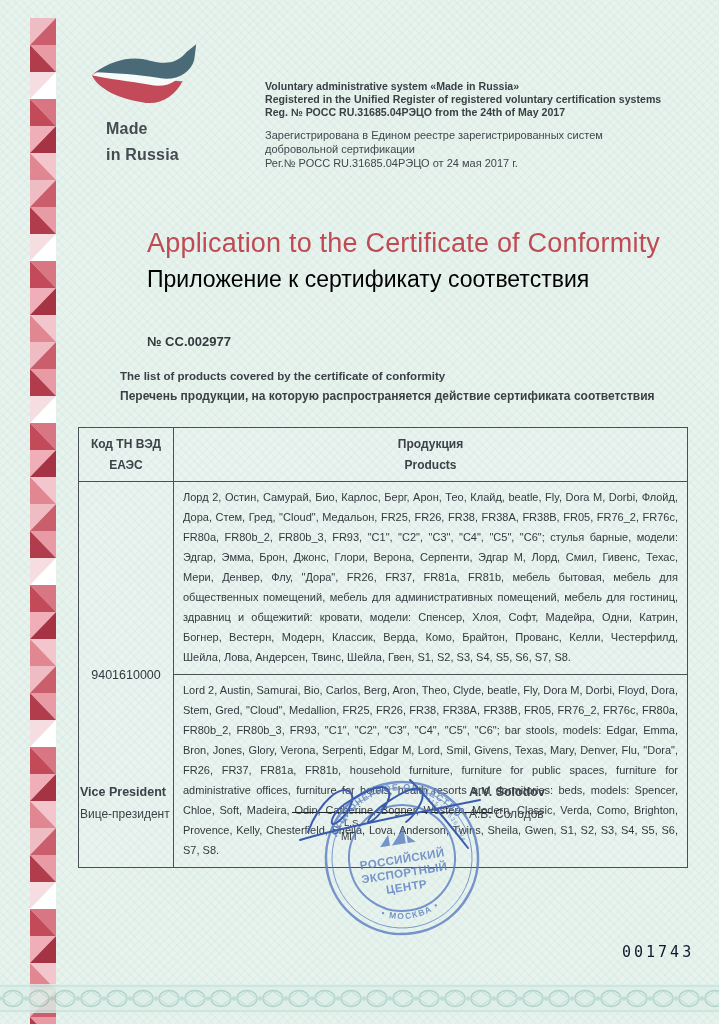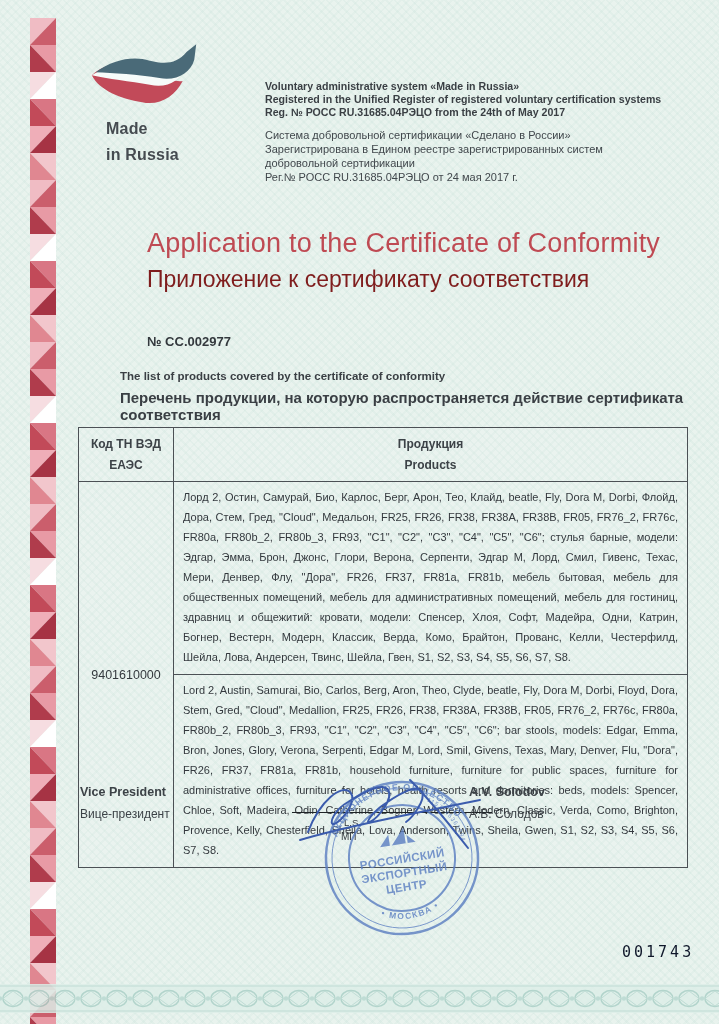--- a/index.html
+++ b/index.html
@@ -24,26 +24,26 @@
   #logo-bird{left:86px;top:40px;width:116px;height:78px;}
   .logo-word{left:106px;top:116px;font-size:16px;font-weight:bold;color:#454b50;line-height:26px;letter-spacing:.2px;}
 
   
   .hdr{left:265px;width:430px;}
   .hdr-en{top:80px;font-size:10.6px;font-weight:bold;line-height:13px;color:#3a3f44;}
   .hdr-ru{top:128px;font-size:11px;line-height:14px;color:#41474c;}
 
   
   .title-en{left:147px;top:228px;font-size:27px;color:#bf4a53;letter-spacing:.2px;}
-  .title-ru{left:147px;top:266px;font-size:23px;color:#7f1d1d;}
+  .title-ru{left:147px;top:266px;font-size:23px;color:#000000;}
   .cert-no{left:147px;top:334px;font-size:13px;font-weight:bold;color:#33383d;}
 
   .subtitle{left:120px;top:370px;width:580px;text-align:left;font-weight:bold;color:#3a3f44;}
   .subtitle .s-en{font-size:11.5px;margin-bottom:7px;}
-  .subtitle .s-ru{font-size:15px;}
+  .subtitle .s-ru{font-size:12px;}
 
   
   .tbl{left:78px;top:427px;width:610px;border-collapse:collapse;table-layout:fixed;padding-left:40px;}
   .tbl td{border:1.3px solid #4b5055;vertical-align:middle;background:rgba(255,255,255,.06);}
   .tbl .c-code{width:92px;text-align:center;font-size:12px;font-weight:bold;}
   .tbl .c-head{text-align:center;font-size:12px;font-weight:bold;height:51px;line-height:21px;}
   .tbl .c-body{font-size:11px;line-height:20px;text-align:justify;padding:5px 9px 7px 9px;color:#34393e;}
   .tbl .c-codecell{font-weight:normal;font-size:12.5px;color:#34393e;}
   .row-ru{height:158px;}
   .row-en{height:132px;}
@@ -174,21 +174,20 @@
     <div>Made</div>
     <div>in Russia</div>
   </div>
 
   <div class="abs hdr hdr-en">
     <div>Voluntary administrative system «Made in Russia»</div>
     <div>Registered in the Unified Register of registered voluntary certification systems</div>
     <div>Reg. № РОСС RU.31685.04РЭЦО from the 24th of May 2017</div>
   </div>
   <div class="abs hdr hdr-ru">
-    <div>Система добровольной сертификации «Сделано в России»</div>
     <div>Зарегистрирована в Едином реестре зарегистрированных систем</div>
     <div>добровольной сертификации</div>
     <div>Рег.№ РОСС RU.31685.04РЭЦО от 24 мая 2017 г.</div>
   </div>
 
   <div class="abs title-en">Application to the Certificate of Conformity</div>
   <div class="abs title-ru">Приложение к сертификату соответствия</div>
   <div class="abs cert-no">№ CC.002977</div>
 
   <div class="abs subtitle">

